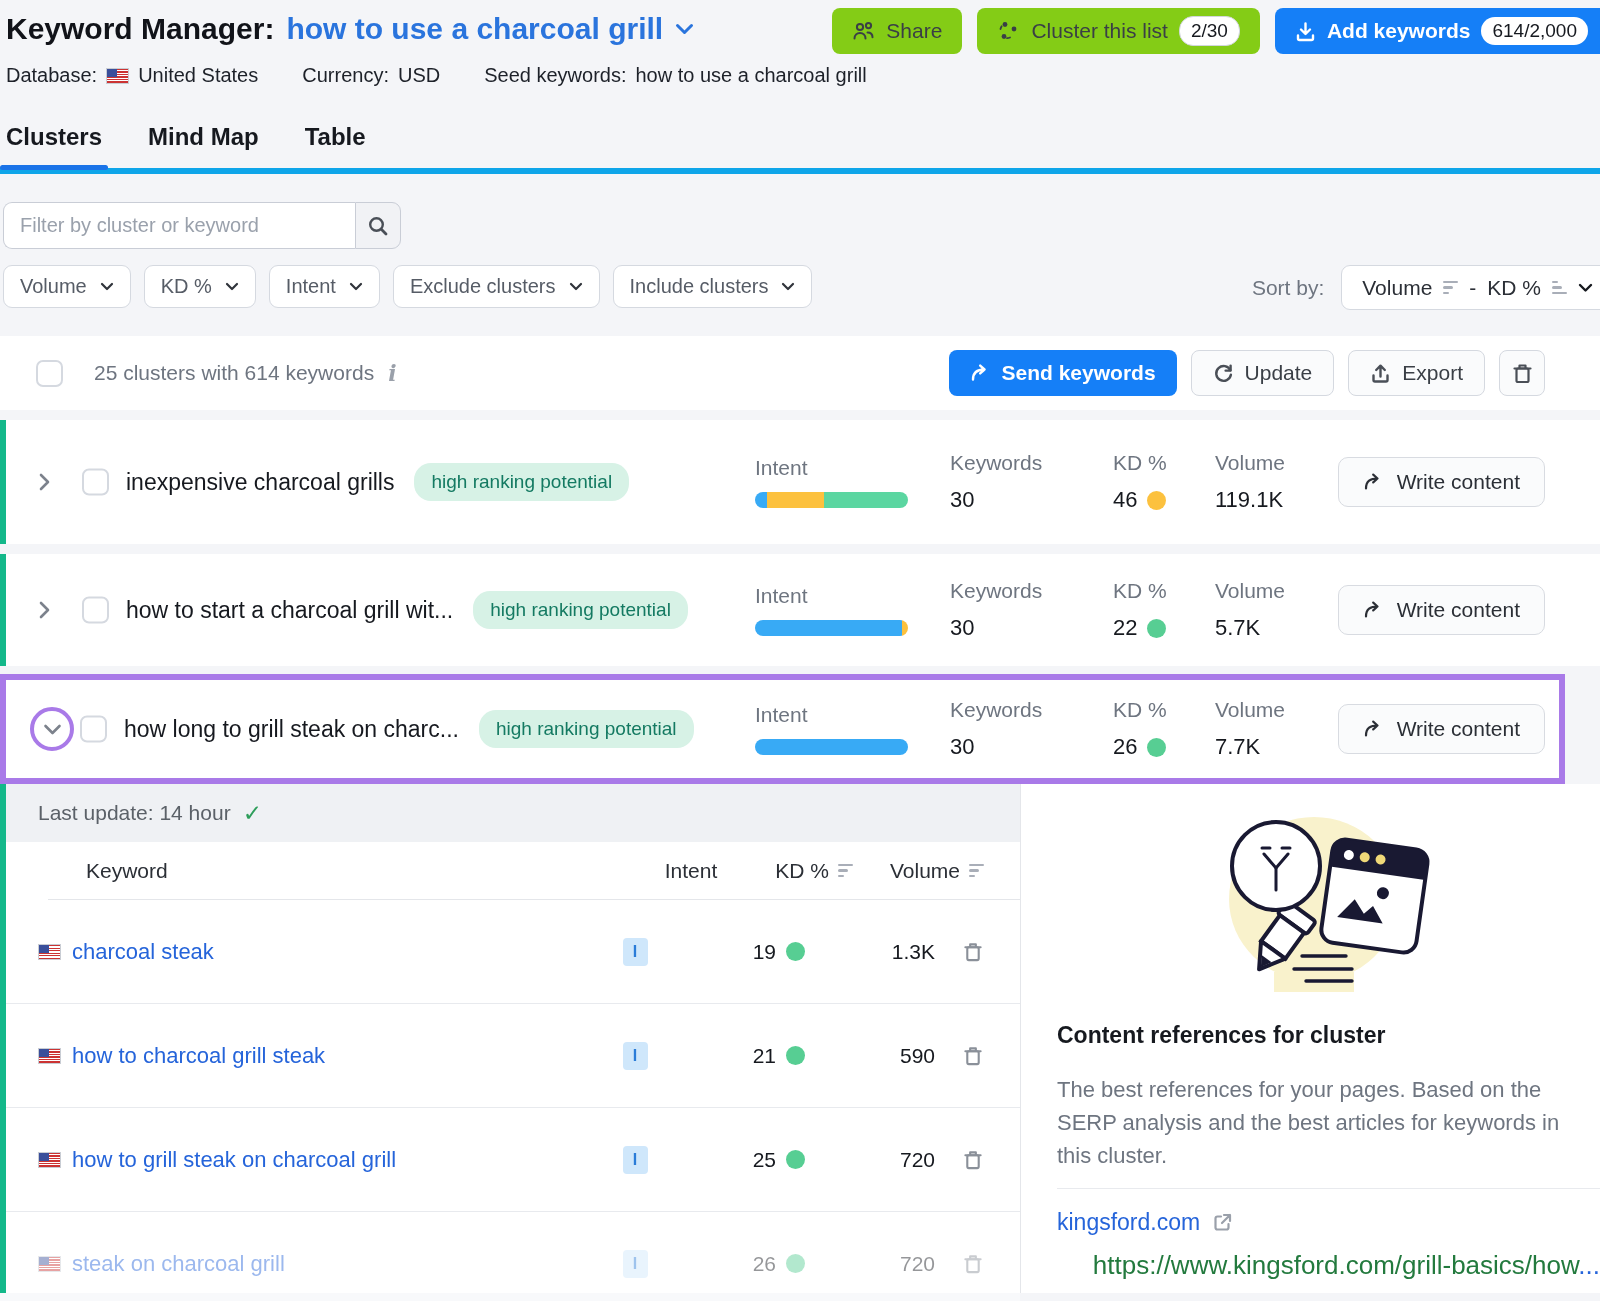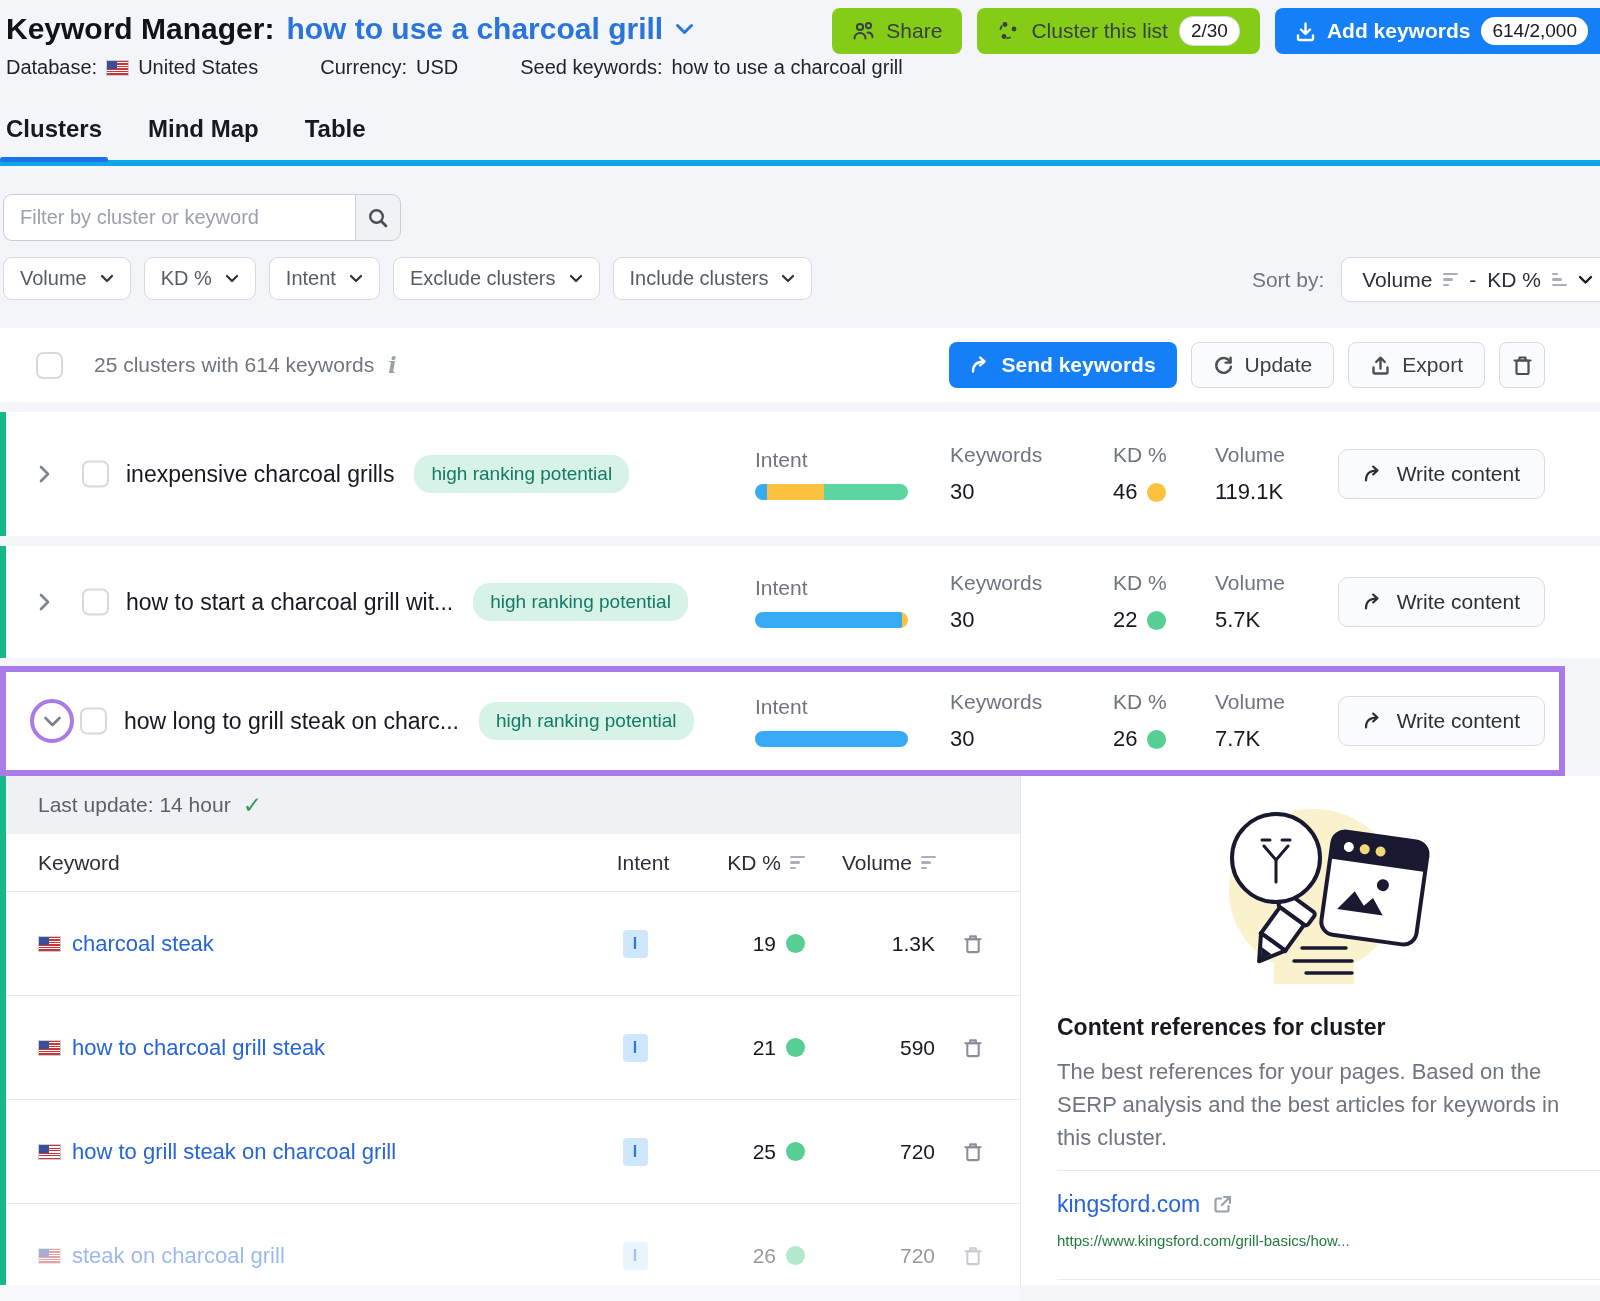--- a/index.html
+++ b/index.html
@@ -11,21 +11,21 @@
   .page-title { font-size:30px; font-weight:700; color:#111319; }
   .list-title { font-size:30px; font-weight:700; color:#2a74dd; margin-left:12px; display:inline-flex; align-items:center; gap:12px; cursor:pointer; }
   .hdr-buttons { position:absolute; right:-8px; top:8px; display:flex; gap:15px; align-items:center; }
   .hbtn { height:46px; border-radius:8px; display:flex; align-items:center; gap:11px; padding:0 20px; font-size:21px; color:#3a3f46; background:#84cc16; border:none; cursor:pointer; white-space:nowrap; }
   .hbtn .pill { background:#fff; border-radius:14px; padding:3px 11px; font-size:19px; color:#16191f; }
   .hbtn.primary { background:#157ff7; color:#fff; font-weight:600; }
   .hbtn.primary .pill { font-weight:400; }
   .icon { display:inline-flex; }
 
   
-  .meta-row { margin:8px 0 0 6px; display:flex; gap:62px; font-size:20px; color:#1d2129; align-items:center; }
+  .meta-row { margin:16px 0 0 6px; display:flex; gap:44px; font-size:20px; color:#1d2129; align-items:center; }
   .meta-item { display:flex; align-items:center; gap:9px; }
   .flag { width:23px; height:16px; position:relative; display:inline-block; flex:0 0 auto;
           background:repeating-linear-gradient(#cc3333 0 1.3px,#ffffff 1.3px 2.5px); border:0.5px solid #c9cdd4; }
   .flag::before { content:""; position:absolute; left:0; top:0; width:10px; height:8px; background:#3a4f9b; }
 
   
   .tabs-wrap { margin-top:36px; padding-left:6px; border-bottom:6px solid #0ea5e9; display:flex; gap:46px; }
   .tab { font-size:24px; font-weight:700; color:#16191f; padding-bottom:17px; position:relative; cursor:pointer; }
   .tab.active::after { content:""; position:absolute; left:-6px; right:-6px; bottom:-2px; height:5px; background:#1a73e8; border-radius:3px; }
 
@@ -81,44 +81,44 @@
   .cluster-row.highlighted .col-kd { left:1107px; } .cluster-row.highlighted .col-vol { left:1209px; }
   .cluster-row.highlighted .write-btn { right:14px; }
   .purple-ring { width:44px; height:44px; border:4px solid #a97ae8; border-radius:50%; display:grid; place-items:center; }
 
   
   .expanded { display:flex; height:509px; background:#fff; }
   .expanded-left { width:1021px; position:relative; border-right:1px solid #e4e6ea; }
   .expanded-left::before { content:""; position:absolute; left:0; top:0; bottom:0; width:6px; background:#14b88a; z-index:2; }
   .last-update { height:58px; background:#eff1f4; display:flex; align-items:center; padding-left:38px; font-size:21px; color:#5b6168; gap:12px; }
   .check { color:#2e9e5b; font-size:23px; font-weight:700; }
-  .kw-head { position:relative; height:58px; border-bottom:1px solid #e4e6ea; font-size:21px; color:#2b2f36; }
+  .kw-head { position:relative; height:58px; border-bottom:1px solid #e4e6ea; font-size:21px; color:#2b2f36;margin-left:48px; }
   .kw-head > div { position:absolute; top:50%; transform:translateY(-50%); }
   .h-keyword { left:38px; }
   .h-intent { left:612px; width:62px; text-align:center; }
   .h-kd { left:695px; width:110px; display:flex; justify-content:flex-end; align-items:center; gap:9px; }
   .h-vol { left:818px; width:118px; display:flex; justify-content:flex-end; align-items:center; gap:9px; }
   .kw-row { position:relative; height:104px; border-bottom:1px solid #e8eaee; background:#fff; }
   .kw-row.faded { opacity:.45; }
   .kw-row > * { position:absolute; top:50%; transform:translateY(-50%); }
   .kw-link { left:38px; display:flex; align-items:center; gap:11px; font-size:22px; color:#2564da; cursor:pointer; }
   .kw-intent { left:617px; width:36px; display:flex; justify-content:center; }
   .i-badge { width:25px; height:28px; background:#cfe7fb; border-radius:4px; color:#2a7cd8; font-weight:700; font-size:16px; display:grid; place-items:center; }
   .kw-kd { left:695px; width:110px; display:flex; justify-content:flex-end; align-items:center; gap:10px; font-size:21px; color:#16191f; }
   .kw-vol { left:830px; width:105px; text-align:right; font-size:21px; color:#16191f; }
   .kw-trash { left:963px; cursor:pointer; display:flex; }
 
   
   .side-panel { flex:1; background:#fff; padding:0 0 0 36px; }
   .illus-wrap { text-align:center; margin:20px 40px 0 0; }
   .sp-title { margin-top:24px; font-size:23px; font-weight:700; color:#16191f; }
-  .sp-desc { margin-top:14px; font-size:22px; color:#6e7580; line-height:33px; max-width:505px; }
+  .sp-desc { margin-top:24px; font-size:22px; color:#6e7580; line-height:33px; max-width:505px; }
   .sp-divider { border-top:1px solid #e8eaee; margin-top:16px; margin-right:0; }
   .sp-link { margin-top:20px; display:flex; align-items:center; gap:12px; font-size:23px; color:#2564da; cursor:pointer; }
-  .sp-url { margin-top:14px; font-size:15px; color:#237a3e; cursor:pointer; }
+  .sp-url { margin-top:14px; font-size:26px; color:#237a3e; cursor:pointer;text-align:right; }
   .sp-url .ell { color:#2564da; }
 </style>
 </head>
 <body>
 
 <div class="top-header">
   <span class="page-title">Keyword Manager:</span>
   <span class="list-title">
     <span>how to use a charcoal grill</span>
     <span class="icon">

